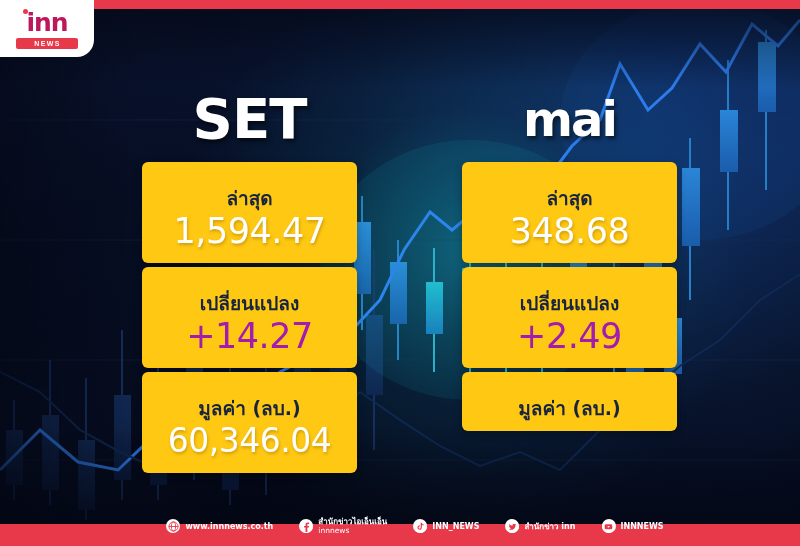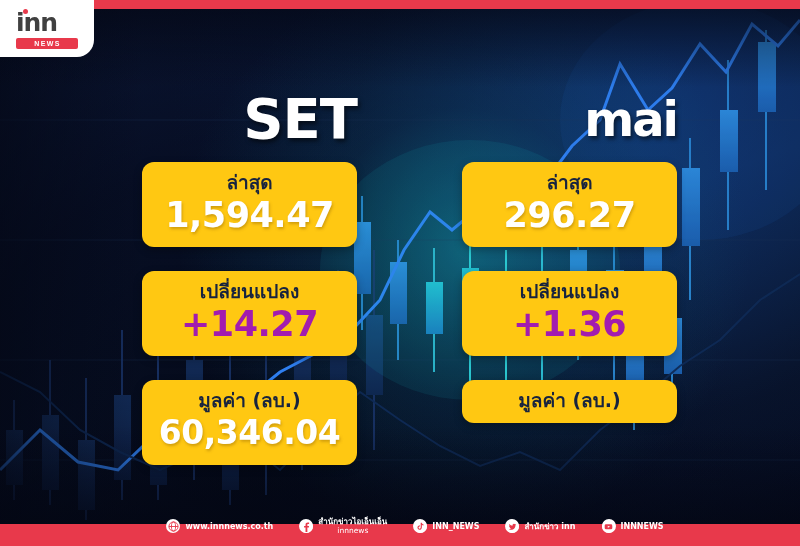--- a/index.html
+++ b/index.html
@@ -36,71 +36,71 @@
   
   .logo-card{
     position:absolute;left:0;top:0;width:94px;height:57px;
     background:#ffffff;border-bottom-right-radius:17px;z-index:8;
     display:flex;align-items:center;justify-content:center;
   }
   .logo-inner{position:relative;width:62px;margin-top:2px;}
   .logo-word{
     font-family:"DejaVu Sans","Liberation Sans",sans-serif;
     font-weight:bold;font-size:25px;letter-spacing:-1px;
-    color:#404040;line-height:1;
+    color:#be185d;line-height:1;text-align:center;
     position:relative;height:26px;
   }
   .logo-dot{
     position:absolute;left:7px;top:-1px;width:5px;height:5px;border-radius:50%;
     background:#e8394b;
   }
   .logo-news{
     margin-top:2px;background:#e8394b;border-radius:2px;
     color:#ffffff;font-size:7px;font-weight:bold;letter-spacing:1.4px;
     text-align:center;padding:2px 0 2px 1px;
   }
 
   
   .col{position:absolute;top:88px;width:215px;z-index:5;}
   .col-set{left:142px;}
   .col-mai{left:462px;}
 
   .index-title{
     font-family:"DejaVu Sans","Liberation Sans",sans-serif;
     color:#ffffff;font-weight:bold;font-size:56px;line-height:62px;
-    text-align:right;letter-spacing:-1px;margin:0 0 12px 0;
+    text-align:center;letter-spacing:-1px;margin:0 0 12px 0;
     text-shadow:2px 3px 4px rgba(0,0,0,.55);
   }
   .index-title.lower{font-size:48px;letter-spacing:-2px;}
 
   .card{
-    background:#ffc812;border-radius:12px;
-    padding:8px 6px 11px 6px;margin-bottom:24px;
+    background:#ffc812;border-radius:6px;
+    padding:24px 6px 11px 6px;margin-bottom:4px;
     text-align:center;
     box-shadow:0 3px 8px rgba(0,0,0,.30);
   }
   .card-label{
     font-family:"DejaVu Sans","Liberation Sans",sans-serif;
     color:#17233f;font-weight:bold;font-size:19px;line-height:24px;
     letter-spacing:0px;
   }
   .card-value{
     font-family:"DejaVu Sans","Liberation Sans",sans-serif;
-    font-weight:bold;font-size:35px;line-height:42px;letter-spacing:-0.5px;
+    font-weight:normal;font-size:35px;line-height:42px;letter-spacing:-0.5px;
     color:#ffffff;
     text-shadow:1px 2px 3px rgba(120,78,0,.35);
   }
   .card-value.green{color:#a21caf;text-shadow:none;}
   .card-value.small{font-size:33px;text-align:center;}
 
   
   .footer-items{
     position:absolute;left:0;bottom:0;width:800px;height:40px;z-index:9;
     display:flex;align-items:center;justify-content:center;gap:26px;
-    padding-left:30px;box-sizing:border-box;text-align:center;
+    padding-left:30px;box-sizing:border-box;
   }
   .fitem{display:flex;align-items:center;gap:5px;}
   .fico{
     width:14px;height:14px;border-radius:50%;background:#ffffff;
     display:flex;align-items:center;justify-content:center;flex:0 0 auto;
   }
   .fico svg{display:block;}
   .ftxt{
     color:#ffffff;font-size:8px;line-height:9px;font-weight:bold;
     font-family:"DejaVu Sans","Liberation Sans",sans-serif;white-space:nowrap;
@@ -240,26 +240,26 @@
       <div class="card-label">มูลค่า (ลบ.)</div>
       <div class="card-value small">60,346.04</div>
     </div>
   </div>
 
   <div class="col col-mai">
     <div class="index-title lower">mai</div>
 
     <div class="card">
       <div class="card-label">ล่าสุด</div>
-      <div class="card-value">296.27</div>
+      <div class="card-value">348.68</div>
     </div>
 
     <div class="card">
       <div class="card-label">เปลี่ยนแปลง</div>
-      <div class="card-value green">+1.36</div>
+      <div class="card-value green">+2.49</div>
     </div>
 
     <div class="card">
       <div class="card-label">มูลค่า (ลบ.)</div>
     </div>
   </div>
 
   <div class="footerbar"></div>
   <div class="footer-items">
 

